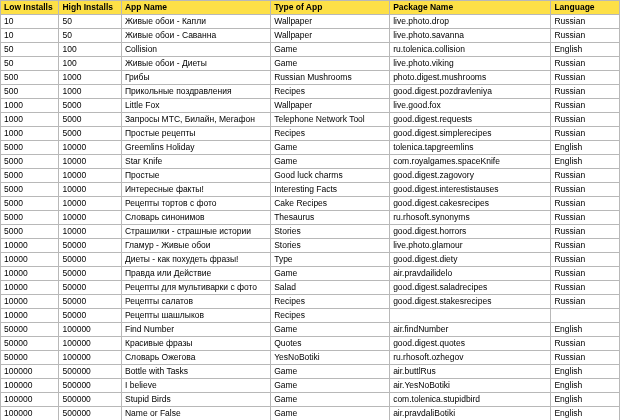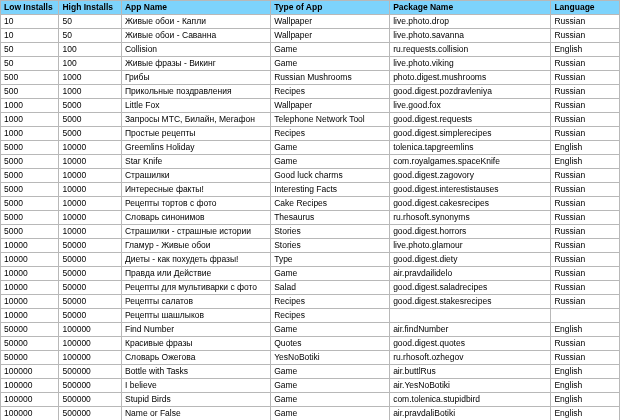--- a/index.html
+++ b/index.html
@@ -27,21 +27,21 @@
     line-height: 13px;
     overflow: hidden;
     white-space: nowrap;
     text-align: left;
     font-weight: normal;
     font-size: 8.5px;
     vertical-align: middle;
   }
   table.app-table th {
     font-weight: bold;
-    background: #7dd3fc;
+    background: #fde047;
   }
   .col-low { width: 58px; text-align: right; }
   .col-high { width: 62px; text-align: right; }
   .col-name { width: 148px; }
   .col-type { width: 118px; }
   .col-pkg { width: 160px; }
   .col-lang { width: 68px; }
   td.num { text-align: right; }
 </style>
 </head>
@@ -81,27 +81,27 @@
         <td>Живые обои - Саванна</td>
         <td>Wallpaper</td>
         <td>live.photo.savanna</td>
         <td>Russian</td>
       </tr>
       <tr>
         <td class="num">50</td>
         <td class="num">100</td>
         <td>Collision</td>
         <td>Game</td>
-        <td>ru.requests.collision</td>
+        <td>ru.tolenica.collision</td>
         <td>English</td>
       </tr>
       <tr>
         <td class="num">50</td>
         <td class="num">100</td>
-        <td>Живые фразы - Викинг</td>
+        <td>Живые обои - Диеты</td>
         <td>Game</td>
         <td>live.photo.viking</td>
         <td>Russian</td>
       </tr>
       <tr>
         <td class="num">500</td>
         <td class="num">1000</td>
         <td>Грибы</td>
         <td>Russian Mushrooms</td>
         <td>photo.digest.mushrooms</td>
@@ -151,21 +151,21 @@
         <td class="num">5000</td>
         <td class="num">10000</td>
         <td>Star Knife</td>
         <td>Game</td>
         <td>com.royalgames.spaceKnife</td>
         <td>English</td>
       </tr>
       <tr>
         <td class="num">5000</td>
         <td class="num">10000</td>
-        <td>Страшилки</td>
+        <td>Простые</td>
         <td>Good luck charms</td>
         <td>good.digest.zagovory</td>
         <td>Russian</td>
       </tr>
       <tr>
         <td class="num">5000</td>
         <td class="num">10000</td>
         <td>Интересные факты!</td>
         <td>Interesting Facts</td>
         <td>good.digest.interestistauses</td>

